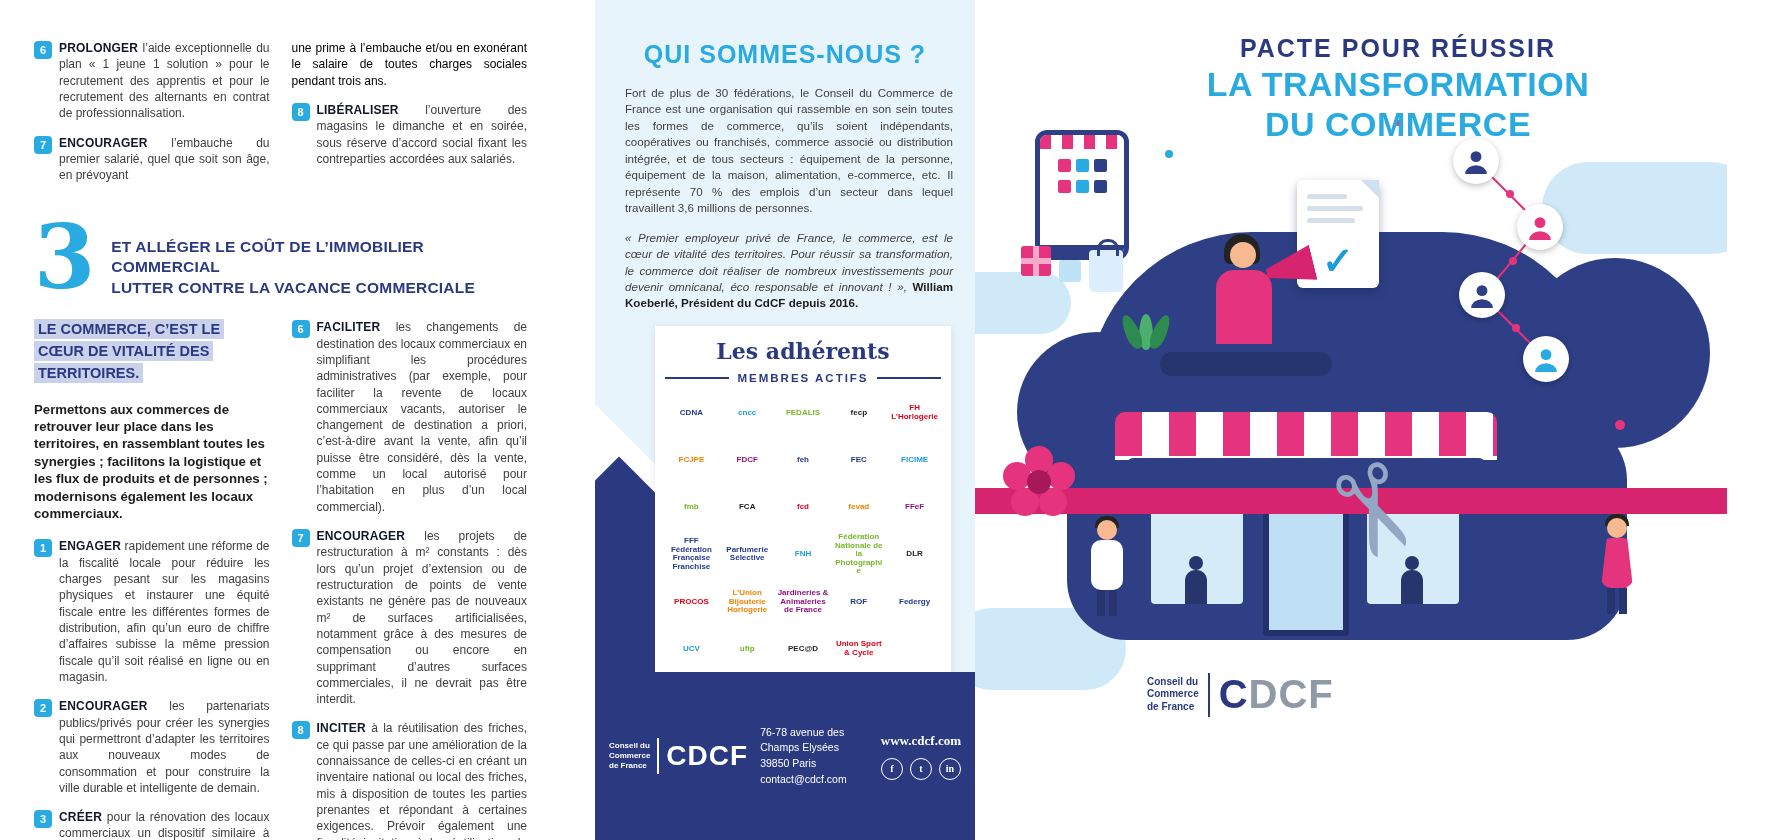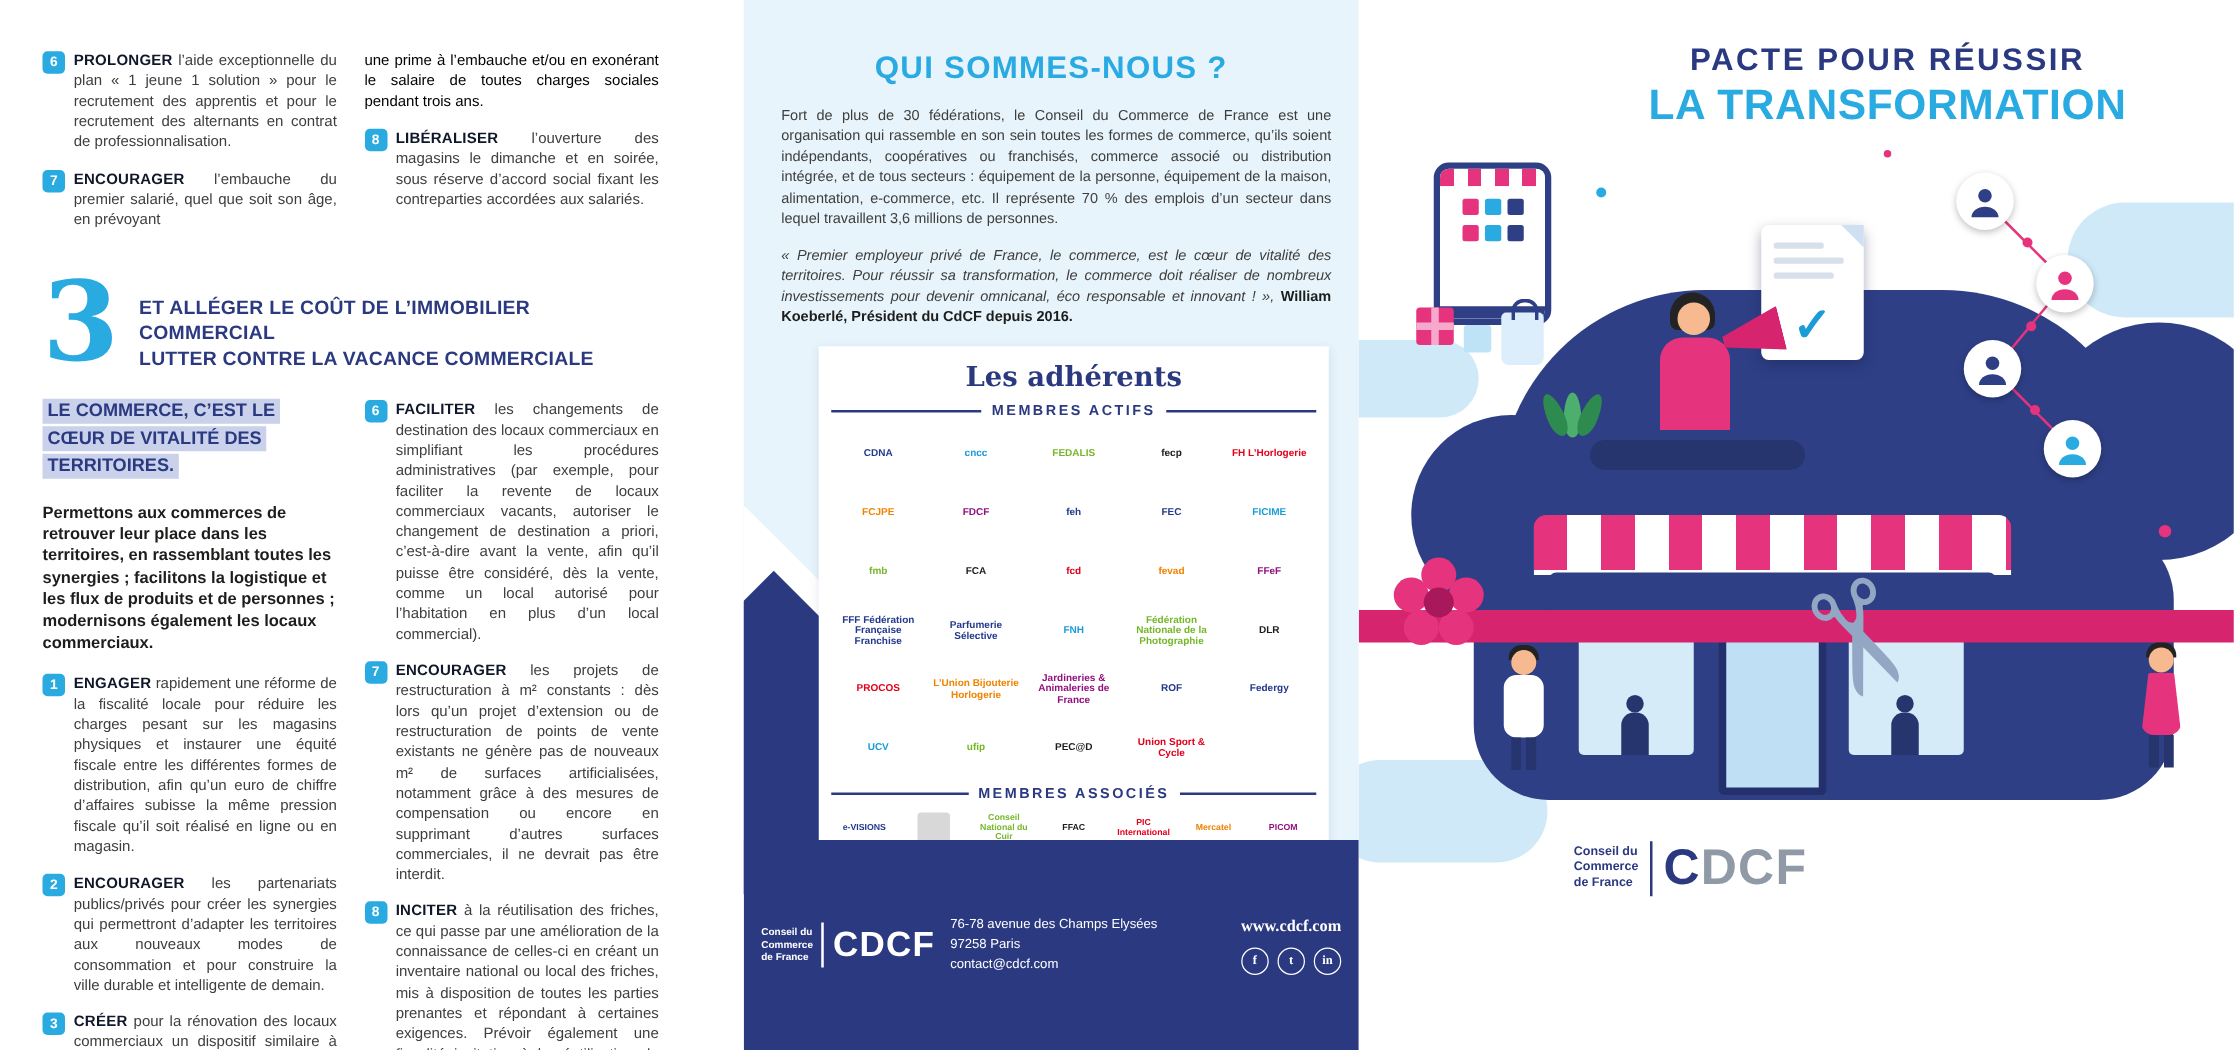--- a/index.html
+++ b/index.html
@@ -18,21 +18,21 @@
   .itxt b { color:#0f172a; letter-spacing:.2px; }
   .cont-para { font-size:12px; line-height:1.36; color:#000000; text-align:justify; margin-bottom:13px; }
   .section-head { display:flex; align-items:flex-start; margin:26px 0 20px 0; }
   .big-num { font-family:"DejaVu Serif", serif; font-weight:800; font-size:88px; line-height:.78; color:#29abe2; }
   .section-title { margin:14px 0 0 16px; font-size:15.5px; font-weight:800; color:#2b3a80; line-height:1.35; letter-spacing:.2px; }
   .highlight { display:inline; background:#c9d1eb; color:#2b3a80; font-weight:800; font-size:14.5px;
                line-height:1.5; padding:2px 4px; box-decoration-break:clone; -webkit-box-decoration-break:clone; }
   .intro { margin:16px 0 16px 0; font-size:13.2px; font-weight:700; color:#1d1d1b; line-height:1.32; }
 
   
-  .mid-panel { width:492px; height:840px; background:#e8f4fb; position:relative; overflow:hidden; flex:none; }
+  .mid-panel { width:380px; height:840px; background:#e8f4fb; position:relative; overflow:hidden; flex:none; }
   .mid-head { margin-top:40px; text-align:center; color:#29abe2; font-size:25px; font-weight:800; letter-spacing:1px; }
   .mid-para { margin:16px 22px 0 30px; font-size:11.6px; line-height:1.42; color:#3e3e3d; text-align:justify; }
   .mid-quote { margin:13px 22px 0 30px; font-size:11.6px; line-height:1.42; color:#3e3e3d; text-align:justify; font-style:italic; }
   .mid-quote b { font-style:normal; color:#1d1d1b; }
   .diamond-white { position:absolute; left:-54px; top:428px; width:110px; height:110px; background:#fff; transform:rotate(45deg); }
   .diamond-navy  { position:absolute; left:-76px; top:498px; width:200px; height:200px; background:#2b3a80; transform:rotate(45deg); }
   .adh-box { position:relative; z-index:2; margin:14px 24px 0 60px; background:#fff; padding:12px 10px 10px 10px;
              box-shadow:0 2px 8px rgba(40,58,128,.12); }
   .adh-title { text-align:center; font-family:"DejaVu Serif", serif; font-weight:700; font-size:22px; color:#2b3a80; }
   .label-row { display:flex; align-items:center; gap:8px; margin-top:8px; }
@@ -304,38 +304,39 @@
       <div class="fsmall">
         <div>Conseil du</div>
         <div>Commerce</div>
         <div>de France</div>
       </div>
       <div class="fdivider"></div>
       <div class="fbig">CDCF</div>
     </div>
     <div class="faddr">
       <div class="b">76-78 avenue des Champs Elysées</div>
-      <div class="b">97258 Paris</div>
+      <div class="b">39850 Paris</div>
       <div>contact@cdcf.com</div>
     </div>
     <div class="fright">
       <div class="fsite">www.cdcf.com</div>
       <div class="social-row">
         <div class="social">f</div>
         <div class="social">t</div>
         <div class="social">in</div>
       </div>
     </div>
   </div>
 </div>
 
 <div class="right-panel">
   <div class="r-title">
     <div class="r-t1">PACTE POUR RÉUSSIR</div>
     <div class="r-t2">LA TRANSFORMATION</div>
+    <div class="r-t2">DU COMMERCE</div>
   </div>
 
   <div class="cloud cl1"></div>
   <div class="cloud cl2"></div>
   <div class="cloud cl3"></div>
   <div class="blob b1"></div>
   <div class="blob b2"></div>
   <div class="blob b3"></div>
   <div class="blob b4"></div>
   <span class="dot d1"></span>

